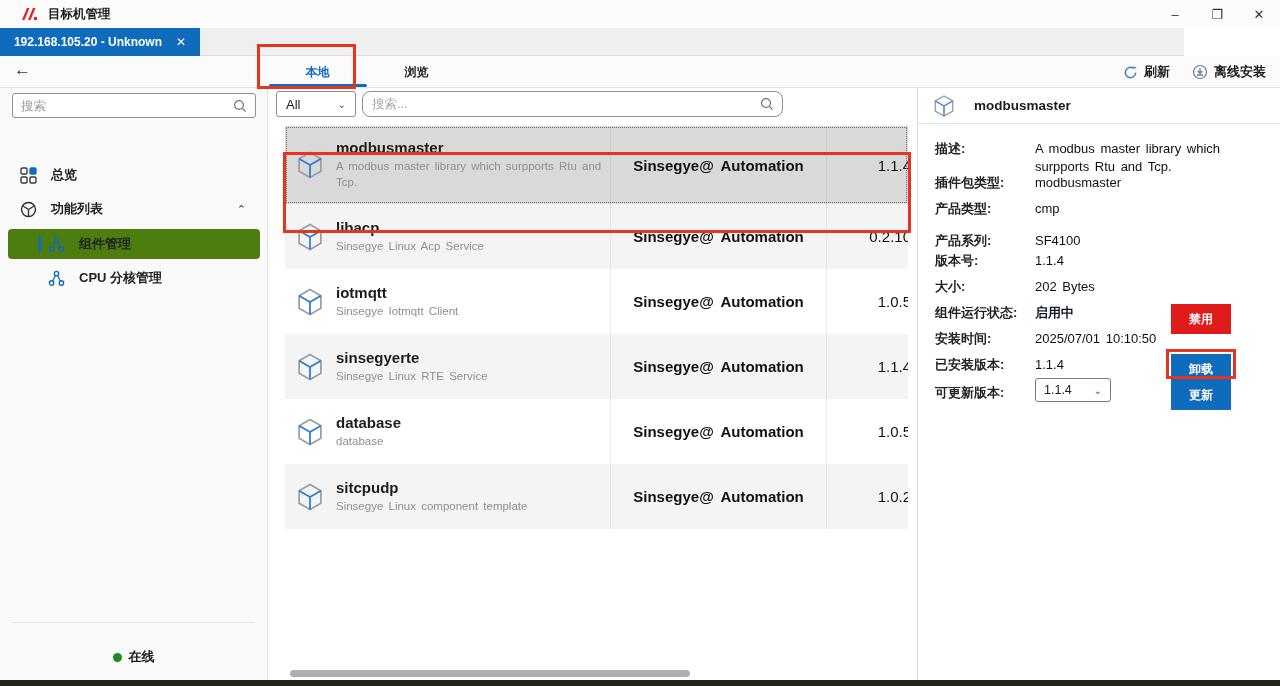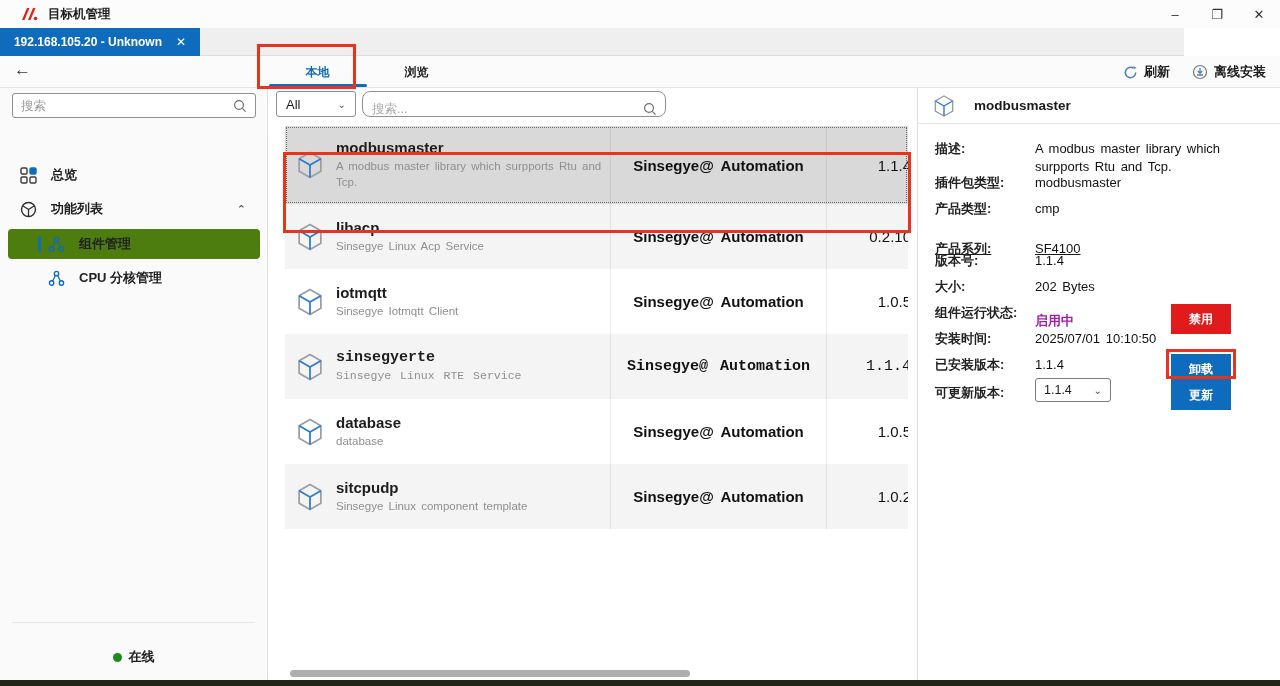--- a/index.html
+++ b/index.html
@@ -46,22 +46,22 @@
   .nav-item.selected .nico { margin-left:7px; }
   .nav-chevron { position:absolute; right:14px; color:#555; font-size:11px; }
   .side-status { position:absolute; left:12px; right:12px; bottom:14px; border-top:1px solid #e6e6e6; padding-top:25px;
     display:flex; align-items:center; justify-content:center; gap:7px; font-size:13px; font-weight:bold; }
   .status-dot { width:9px; height:9px; border-radius:50%; background:#1c8c1c; }
 
   
   .center { left:268px; top:88px; width:650px; height:592px; background:#fff; border-right:1px solid #ddd; }
   .filter-dd { position:absolute; left:8px; top:3px; width:80px; height:26px; border:1px solid #8f8f8f; border-radius:3px;
     background:#fff; display:flex; align-items:center; justify-content:space-between; padding:0 9px; font-size:13px; }
-  .filter-search { position:absolute; left:94px; top:3px; width:304px; height:26px; border:1px solid #8f8f8f; border-radius:8px;
-    background:#fff; display:flex; align-items:flex-end; }
+  .filter-search { position:absolute; left:94px; top:3px; width:421px; height:26px; border:1px solid #8f8f8f; border-radius:8px;
+    background:#fff; display:flex; align-items:center; }
   .filter-search input { flex:1; border:none; outline:none; background:transparent; font-size:12.5px; padding:0 9px; font-family:inherit; color:#333; }
   .filter-search input::placeholder { color:#a8a8a8; }
   .sicon { margin-right:8px; flex:0 0 auto; }
 
   .tablewrap { position:absolute; left:17px; top:38px; width:623px; }
   .thead { display:flex; height:28px; background:#e9e9e9; }
   .th { display:flex; align-items:center; justify-content:center; font-size:13px; color:#333; font-weight:normal; }
   .trow { display:flex; position:relative; }
   .td-name { width:325px; display:flex; align-items:center; padding-left:10px; overflow:hidden; }
   .td-vendor { width:216px; display:flex; align-items:center; justify-content:center; border-left:1px solid rgba(0,0,0,0.07); overflow:hidden; }
@@ -78,21 +78,21 @@
   .hscroll { position:absolute; left:22px; top:582px; width:400px; height:7px; background:#aeaeae; border-radius:4px; }
 
   
   .detail { left:918px; top:88px; width:362px; height:592px; background:#fff; }
   .detail-head { position:absolute; left:0; top:0; width:362px; height:36px; display:flex; align-items:center; border-bottom:1px solid #e3e3e3; }
   .detail-head .pkg-cube { width:24px; height:24px; margin-left:14px; }
   .detail-title { margin-left:18px; font-size:13.5px; font-weight:bold; }
   .dfield { position:absolute; left:0; width:362px; display:flex; }
   .dlabel { width:100px; flex:0 0 auto; margin-left:17px; font-size:13px; font-weight:bold; color:#222; }
   .dvalue { flex:1; font-size:13px; color:#111; line-height:1.35; padding-right:4px; word-spacing:2px; }
-  .dvalue.green { color:#a21caf; font-weight:bold;margin-top:8px; }
+  .dvalue.green { color:#0f172a; font-weight:bold; }
   .dbtn { position:absolute; width:60px; height:30px; border:none; border-radius:0; color:#fff; font-size:12px; font-weight:bold;
     font-family:inherit; display:flex; align-items:center; justify-content:center; }
   .dbtn.red { background:#e01b1b; }
   .dbtn.blue { background:#0f6cbd; }
   .ver-dd { position:absolute; left:117px; width:76px; height:24px; border:1px solid #7a7a7a; border-radius:3px; background:#fff;
     display:flex; align-items:center; justify-content:space-between; padding:0 8px; font-size:12.5px; }
 
   
   .annot { position:absolute; border:3px solid #e8331f; z-index:50; pointer-events:none; }
   .bottom-strip { left:0; top:680px; width:1280px; height:6px; background:#22251a; }
@@ -269,21 +269,21 @@
       </div>
     </div>
     <div class="td-vendor">
       <span class="vendor-text">Sinsegye@ Automation</span>
     </div>
     <div class="td-ver">
       <span class="ver-text">1.0.5</span>
     </div>
   </div>
 
-  <div class="trow row-a" style="height: 65px; font-family: Liberation Mono, monospace;">
+  <div class="trow row-a" style="height: 65px;">
     <div class="td-name">
       <svg class="pkg-cube" viewBox="0 0 24 24">
         <polygon points="12,2 20.7,7 20.7,17 12,22 3.3,17 3.3,7" fill="none" stroke="#9a9fa4" stroke-width="1.4"></polygon>
         <path d="M12 12 L3.3 7 M12 12 L20.7 7 M12 12 L12 22" fill="none" stroke="#2b7cd3" stroke-width="1.4"></path>
       </svg>
       <div class="pkg-text">
         <div class="pkg-name">sinsegyerte</div>
         <div class="pkg-desc">Sinsegye Linux RTE Service</div>
       </div>
     </div>
@@ -351,21 +351,21 @@
     <span class="dvalue">A modbus master library which surpports Rtu and Tcp.</span>
   </div>
   <div class="dfield" style="top:86px;">
     <span class="dlabel">插件包类型:</span>
     <span class="dvalue">modbusmaster</span>
   </div>
   <div class="dfield" style="top:112px;">
     <span class="dlabel">产品类型:</span>
     <span class="dvalue">cmp</span>
   </div>
-  <div class="dfield" style="top:152px;text-decoration:underline;">
+  <div class="dfield" style="top:144px;">
     <span class="dlabel">产品系列:</span>
     <span class="dvalue">SF4100</span>
   </div>
   <div class="dfield" style="top:164px;">
     <span class="dlabel">版本号:</span>
     <span class="dvalue">1.1.4</span>
   </div>
   <div class="dfield" style="top:190px;">
     <span class="dlabel">大小:</span>
     <span class="dvalue">202 Bytes</span>

